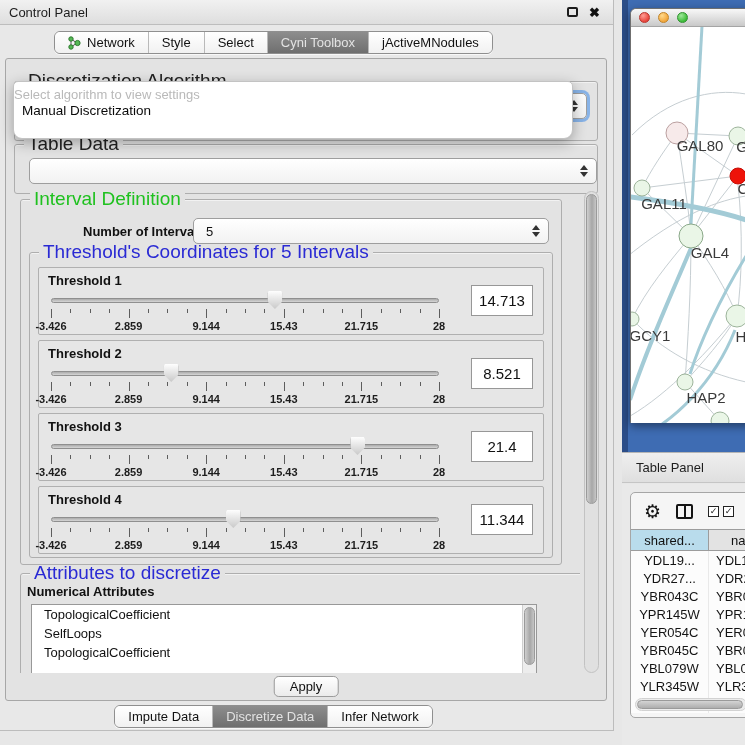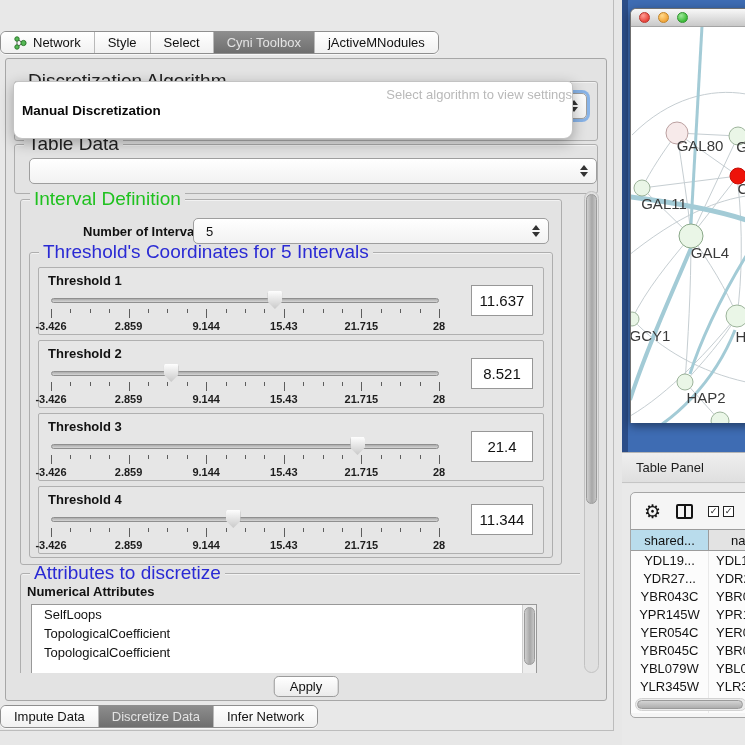--- a/index.html
+++ b/index.html
@@ -6,21 +6,21 @@
   body { font-family: "Liberation Sans", sans-serif; background:#e7e7e7; }
   .stage { position:relative; width:745px; height:745px; background:#e7e7e7; overflow:hidden; font-family:"Liberation Sans", sans-serif; }
 
   
   .control-panel { position:absolute; left:0; top:0; width:614px; height:731px; background:#e8e8e8; border-right:1px solid #bcbcbc; border-bottom:1px solid #bcbcbc; }
   .titlebar { height:25px; background:linear-gradient(#f1f1f1,#dedede); border-bottom:1px solid #bdbdbd; display:flex; align-items:center; }
   .titlebar-text { flex:1; font-size:13px; color:#1c1c1c; padding-left:9px; }
   .float-icon { width:11px; height:10px; border:2px solid #1c1c1c; border-radius:2px; margin-right:11px; }
   .close-icon { font-size:13px; font-weight:bold; color:#111; margin-right:13px; }
 
-  .tabbar { position:absolute; left:0; width:547px; display:flex; }
+  .tabbar { position:absolute; left:0; width:547px; display:flex; justify-content:center; }
   .tabbar.top { top:31px; }
   .seg { display:flex; border:1px solid #8f8f8f; border-radius:6px; overflow:hidden; box-shadow:0 1px 0 rgba(255,255,255,.7); }
   .seg-tab { display:flex; align-items:center; gap:6px; padding:3px 13px; font-size:13px; color:#111; background:linear-gradient(#ffffff,#f1f1f1); border-left:1px solid #b9b9b9; cursor:default; }
   .seg-tab:first-child { border-left:none; }
   .seg-tab.selected { background:linear-gradient(#8d8d8d,#6f6f6f); color:#e3e3e3; }
   .net-tab-icon svg { display:block; }
 
   .content { position:absolute; left:5px; top:58px; width:602px; height:643px; background:#e3e3e3; border:1px solid #a7a7a7; border-radius:3px; }
 
   .group { position:absolute; border:1px solid #aeaeae; border-radius:3px; box-shadow:inset 0 1px 0 rgba(255,255,255,.55); }
@@ -28,23 +28,23 @@
   .group-title.green { color:#1fc11f; }
   .group-title.blue  { color:#2a2ad4; }
 
   .combo { position:absolute; background:linear-gradient(#ffffff,#f2f2f2); border:1px solid #9e9e9e; border-radius:5px; font-size:13px; color:#111; display:flex; align-items:center; padding:0 28px 0 12px; height:26px; }
   .combo.focused { box-shadow:0 0 0 3px rgba(106,163,232,.75); }
   .stepper { position:absolute; right:8px; top:50%; transform:translateY(-50%); display:flex; flex-direction:column; align-items:center; }
   .tri-up   { width:0; height:0; border-left:4px solid transparent; border-right:4px solid transparent; border-bottom:5px solid #333; margin-bottom:2px; }
   .tri-down { width:0; height:0; border-left:4px solid transparent; border-right:4px solid transparent; border-top:5px solid #333; }
 
   .popup { position:absolute; left:7px; top:22px; width:560px; height:58px; background:#fff; border:1px solid #c3c3c3; border-radius:5px 5px 9px 9px; box-shadow:0 4px 14px rgba(0,0,0,.3); z-index:30; padding-top:5px; }
-  .popup-hint { text-align:right; font-size:13px; color:#b9b9b9; line-height:16px; }
+  .popup-hint { text-align:left; font-size:13px; color:#b9b9b9; line-height:16px; }
   .popup-opt  { font-size:13.5px; color:#0a0a0a; line-height:16px; padding-left:3px; }
-  .popup-opt.bold { font-weight:bold;padding-left:8px; }
+  .popup-opt.bold { font-weight:normal;padding-left:8px; }
 
   .scroll-area { position:absolute; left:8px; top:132px; width:566px; height:482px; overflow:hidden; }
   .vscroll { position:absolute; left:578px; top:132px; width:15px; height:482px; background:#e0e0e0; border:1px solid #c2c2c2; border-radius:8px; }
   .vscroll .thumb, .list-scroll .thumb { position:absolute; left:1px; right:1px; border-radius:7px; background:linear-gradient(to right,#cfcfcf,#a7a7a7 55%,#c6c6c6); border:1px solid #9a9a9a; }
 
   .thr-panel { position:absolute; left:8px; width:506px; height:68px; background:#e6e6e6; border:1px solid #b0b0b0; border-radius:2px; }
   .thr-label { position:absolute; left:9px; top:5px; font-size:13px; font-weight:bold; color:#111; }
   .slider { position:absolute; left:12px; top:22px; width:388px; height:42px; }
   .track { position:absolute; left:0; top:8px; width:100%; height:5px; background:linear-gradient(#ababab,#d6d6d6); border:1px solid #8f8f8f; border-radius:4px; }
   .thumb-sl { position:absolute; top:1px; width:15px; height:18px; transform:translateX(-50%);
@@ -95,20 +95,25 @@
   .tp-c2 { flex:1; display:flex; align-items:center; padding-left:7px; white-space:nowrap; overflow:hidden; }
   .hscroll { position:absolute; left:4px; bottom:6px; width:112px; height:13px; background:#ececec; border:1px solid #d2d2d2; border-radius:7px; }
   .hscroll .hthumb { position:absolute; left:1px; top:1px; bottom:1px; width:96%; border-radius:6px; background:linear-gradient(#d4d4d4,#adadad); border:1px solid #9a9a9a; }
 </style>
 </head>
 <body>
 
 <div class="stage">
 
   <div class="control-panel">
+    <div class="titlebar">
+      <span class="titlebar-text">Control Panel</span>
+      <span class="float-icon"></span>
+      <span class="close-icon">✖</span>
+    </div>
 
     <div class="tabbar top">
       <div class="seg" id="top-tabs">
           <div class="seg-tab">
             <span class="net-tab-icon">
               <svg width="13" height="14" viewBox="0 0 13 14">
                 <line x1="3" y1="3" x2="9" y2="7" stroke="#555"></line>
                 <line x1="3" y1="11" x2="9" y2="7" stroke="#555"></line>
                 <line x1="3" y1="3" x2="3" y2="11" stroke="#555"></line>
                 <circle cx="3" cy="3" r="2.2" fill="#56b856" stroke="#2d7a2d"></circle>
@@ -209,21 +214,21 @@
                     </div>
       <div class="scale">
                       <span style="left: 0%;">-3.426</span>
                       <span style="left: 20%;">2.859</span>
                       <span style="left: 40%;">9.144</span>
                       <span style="left: 60%;">15.43</span>
                       <span style="left: 80%;">21.715</span>
                       <span style="left: 100%;">28</span>
                     </div>
     </div>
-    <div class="thr-value">11.637</div>
+    <div class="thr-value">14.713</div>
   </div>
                 <div class="thr-panel" style="top: 87px;">
     <div class="thr-label">Threshold 2</div>
     <div class="slider">
       <div class="track"></div>
       <div class="thumb-sl" style="left: 30.9998%;"></div>
       <div class="ticks">
                       <span class="tick" style="left: 0%; height: 9px;"></span>
                       <span class="tick" style="left: 5%; height: 4px;"></span>
                       <span class="tick" style="left: 10%; height: 4px;"></span>
@@ -337,22 +342,22 @@
   </div>
               </div>
           </div>
         </div>
 
         <div class="group" style="left:6px; top:382px; width:596px; height:130px;">
           <span class="group-title blue">Attributes to discretize</span>
           <span style="position:absolute; left:6px; top:10px; font-size:13px; font-weight:bold; color:#111;">Numerical Attributes</span>
           <div class="attr-list">
             <div id="attr-items">
+                <div class="attr-item">TopologicalCoefficient</div>
                 <div class="attr-item">SelfLoops</div>
-                <div class="attr-item">TopologicalCoefficient</div>
                 <div class="attr-item">TopologicalCoefficient</div>
               </div>
             <div class="list-scroll">
               <div class="thumb" style="top:2px; height:58px;"></div>
             </div>
           </div>
         </div>
 
       </div>
 

